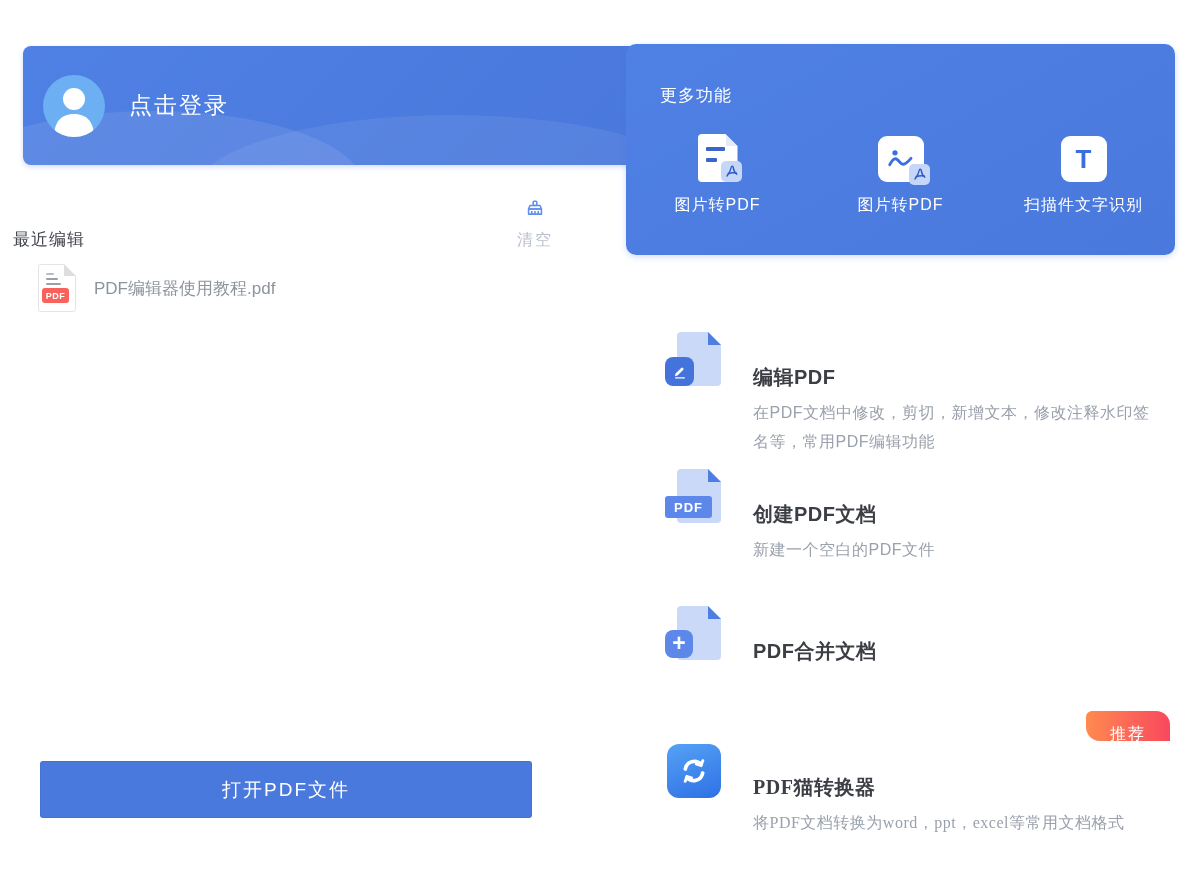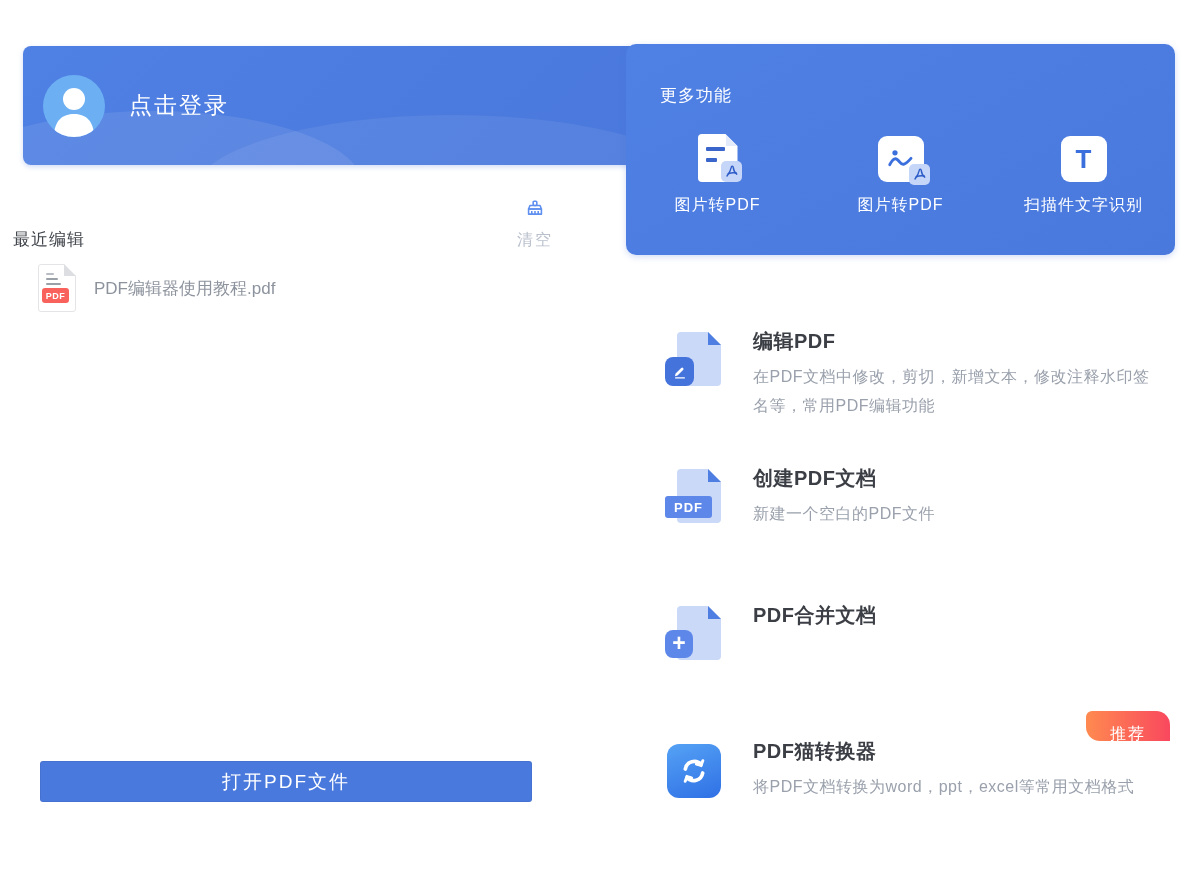--- a/index.html
+++ b/index.html
@@ -50,21 +50,21 @@
   .file-line.l2 { left:8px; top:14px; width:12px; }
   .file-line.l3 { left:8px; top:19px; width:15px; }
   .file-badge {
     position:absolute; left:4px; bottom:9px; width:27px; height:15px; background:#f9625c;
     border-radius:3px; color:#fff; font-size:9px; font-weight:bold;
     display:flex; align-items:center; justify-content:center; letter-spacing:.5px;
   }
   .file-name { font-size:17px; color:#8d939d; }
 
   .open-btn {
-    position:absolute; left:40px; top:761px; width:492px; height:41px;
+    position:absolute; left:40px; top:761px; width:492px; height:57px;
     background:#4a79dd; border:1px solid rgba(0,0,0,.06); border-radius:3px;
     color:#fff; font-size:19px; letter-spacing:2px; cursor:pointer;
     font-family:"Liberation Sans","DejaVu Sans",sans-serif;
   }
 
   
   .more-panel {
     position:absolute; left:626px; top:44px; width:549px; height:211px;
     border-radius:10px; background:linear-gradient(150deg,#4f80e3 0%,#4a79de 100%);
     box-shadow:0 2px 6px rgba(74,120,220,.25);
@@ -85,38 +85,38 @@
   .q-sq { position:relative; width:46px; height:46px; background:#fff; border-radius:9px;
     display:flex; align-items:center; justify-content:center; }
   .q-badge {
     position:absolute; right:-6px; bottom:-3px; width:21px; height:21px;
     background:#c6d6f8; border-radius:5px; display:flex; align-items:center; justify-content:center;
   }
   .q-t-letter { color:#3a6fdd; font-size:26px; font-weight:bold; }
 
   
   .feature-item { position:absolute; left:665px; display:flex; gap:30px; cursor:pointer; }
-  .f1 { top:328px; } .f2 { top:465px; } .f3 { top:602px; } .f4 { top:738px; }
+  .f1 { top:328px; } .f2 { top:465px; } .f3 { top:602px; } .f4 { top:738px;font-family:Liberation Serif, serif; }
   .ficon { position:relative; width:58px; height:58px; flex:none; margin-top:4px; }
   .fpage { position:absolute; right:2px; top:0; width:44px; height:54px; background:#cbd9f8; border-radius:4px;
     clip-path:polygon(0 0, calc(100% - 13px) 0, 100% 13px, 100% 100%, 0 100%); }
   .ffold { position:absolute; right:2px; top:0; width:13px; height:13px; background:#4f7ee2;
     clip-path:polygon(0 0, 100% 100%, 0 100%); }
   .fbadge-edit { position:absolute; left:0; bottom:4px; width:29px; height:29px; background:#4573dc;
     border-radius:8px; display:flex; align-items:center; justify-content:center; }
   .fribbon { position:absolute; left:0; bottom:9px; width:47px; height:22px; background:#5d87e9;
     border-radius:3px; color:#fff; font-size:13px; font-weight:bold; letter-spacing:1px;
     display:flex; align-items:center; justify-content:center; }
   .fbadge-plus { position:absolute; left:0; bottom:6px; width:28px; height:28px; background:#5d87e9;
     border-radius:8px; color:#fff; font-size:23px; font-weight:bold; line-height:1;
     display:flex; align-items:center; justify-content:center; padding-bottom:2px; }
   .fconv { position:absolute; left:2px; top:2px; width:54px; height:54px; border-radius:12px;
     background:linear-gradient(160deg,#55a2f5 0%,#2f70e5 100%);
     display:flex; align-items:center; justify-content:center; }
-  .ftext { padding-top:0; }
+  .ftext { padding-top:0;margin-top:36px; }
   .ftitle { font-size:20px; color:#3b3e44; font-weight:600; letter-spacing:.5px; }
   .fdesc { margin-top:8px; font-size:16px; color:#9aa1ac; line-height:1.8; width:400px; letter-spacing:.5px; }
 
   .ribbon-badge {
     position:absolute; left:1086px; top:711px; height:30px; padding:8px 24px;
     background:linear-gradient(90deg,#ff8a50 0%,#f9485e 100%);
     border-radius:6px 14px 0 14px; color:#fff; font-size:16px; line-height:30px; letter-spacing:2px;
   }
 </style>
 </head>

